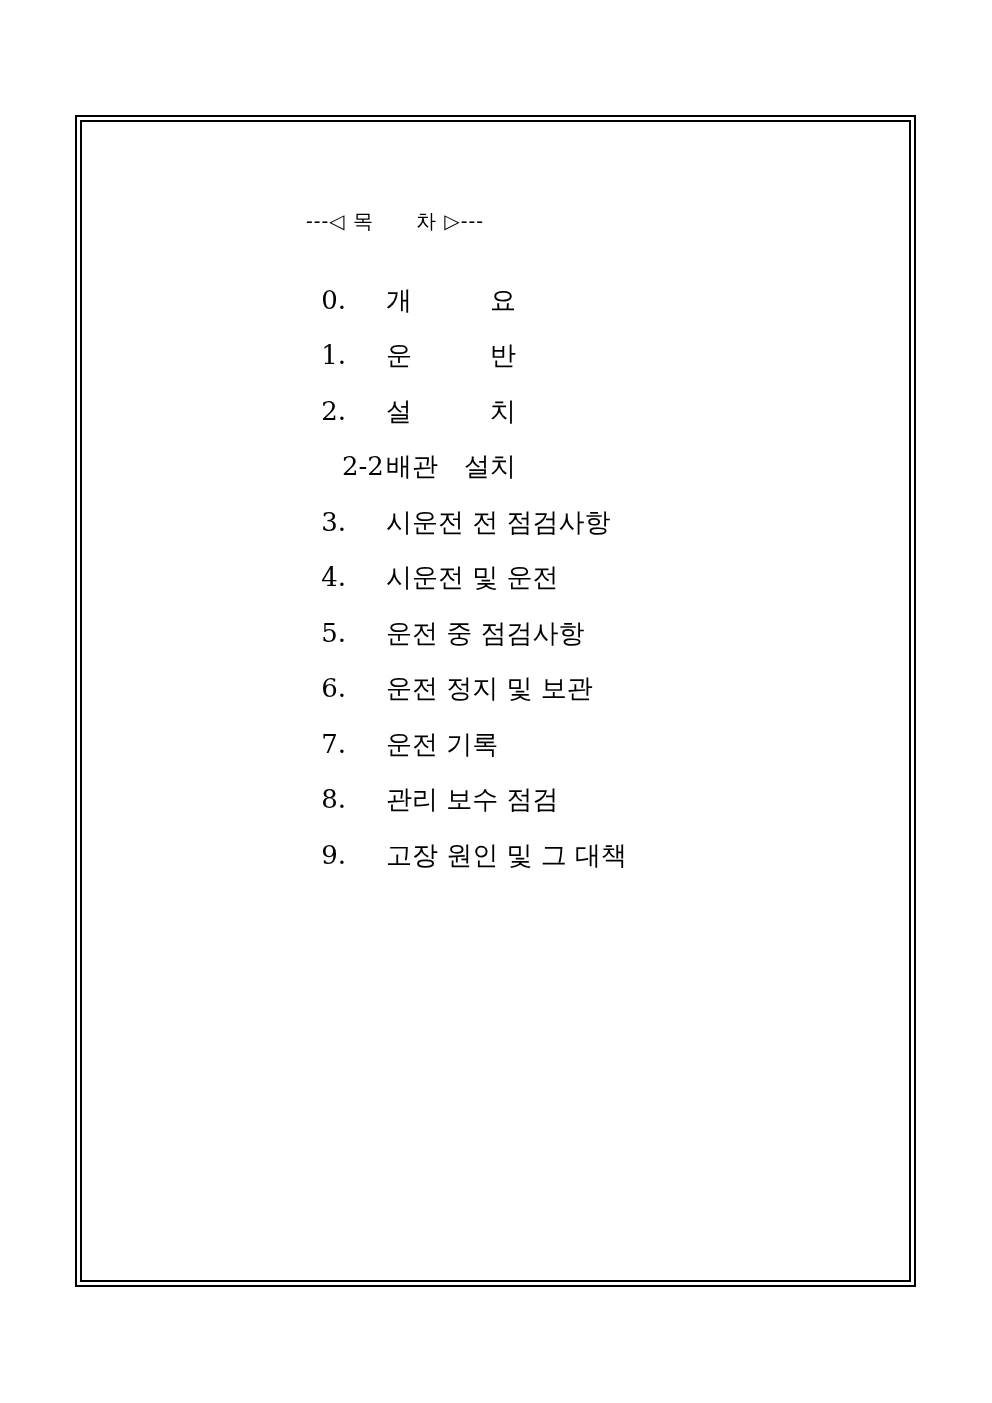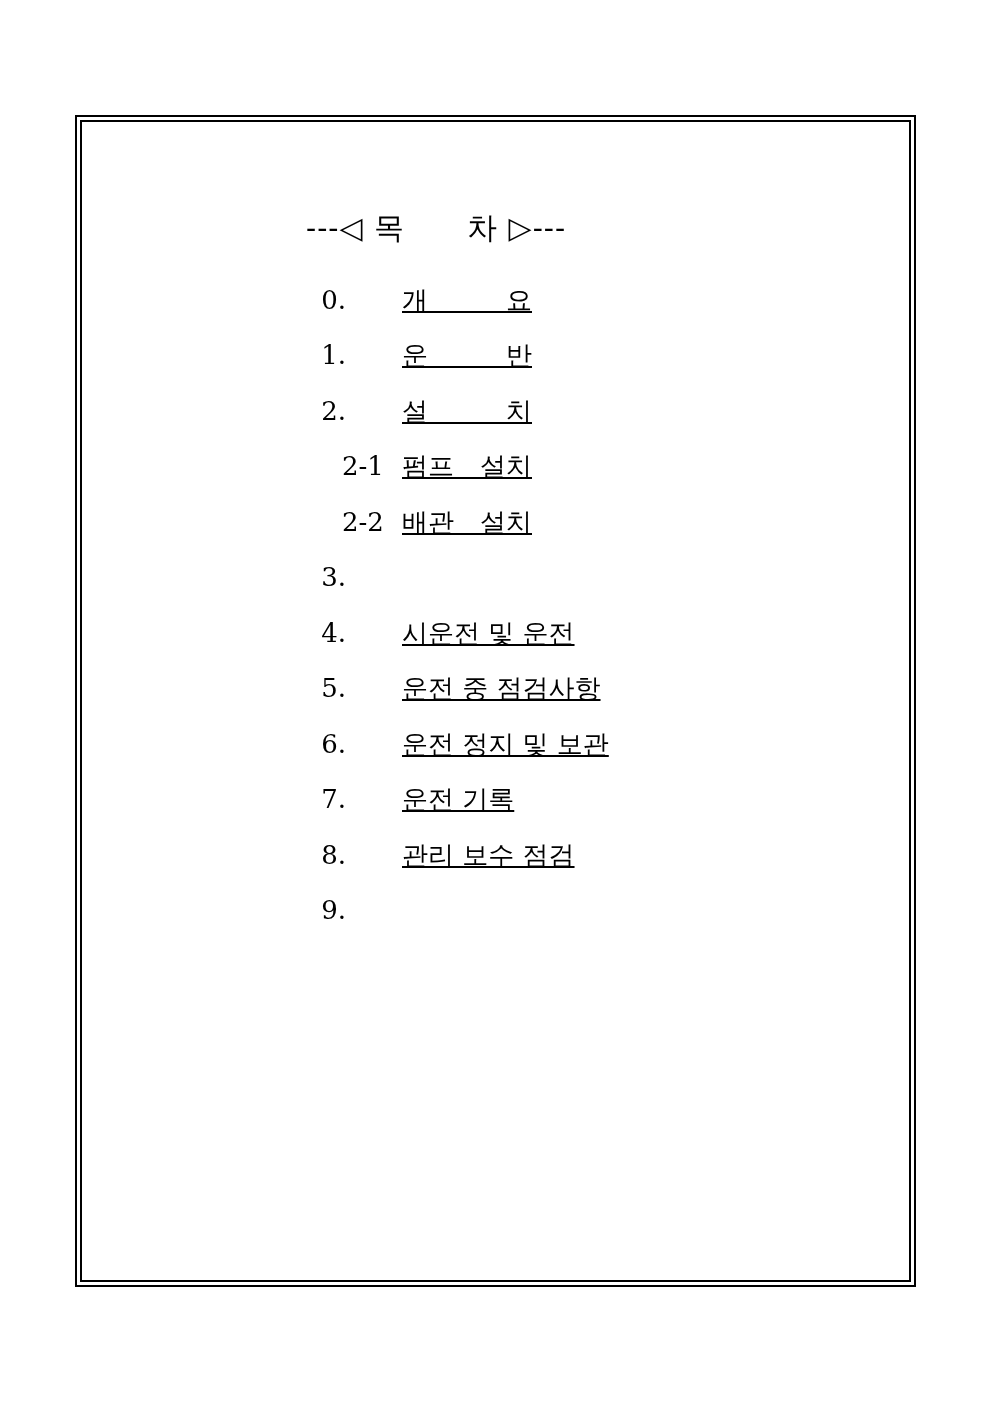--- a/index.html
+++ b/index.html
@@ -30,21 +30,21 @@
     left: 3px;
     top: 3px;
     right: 3px;
     bottom: 3px;
     border: 2px solid #000000;
   }
   .toc-title {
     position: absolute;
     left: 306px;
     top: 208px;
-    font-size: 30px;
+    font-size: 20px;
     letter-spacing: 1px;
     white-space: pre;
   }
   .toc-list {
     position: absolute;
     left: 0;
     top: 272px;
     width: 992px;
   }
   .toc-row {
@@ -62,24 +62,23 @@
     text-align: right;
     white-space: pre;
     flex: 0 0 auto;
     overflow: visible;
   }
   .toc-row.sub .toc-num {
     text-align: left;
     padding-left: 102px;
   }
   .toc-label {
-    margin-left: 56px;
+    margin-left: 40px;
     white-space: pre;
     flex: 0 0 auto;
-    text-decoration: underline;
   }
 </style>
 </head>
 <body>
 
 <div class="page">
   <div class="frame-outer">
     <div class="frame-inner"></div>
   </div>
   <div class="toc-title">---◁ 목　　차 ▷---</div>
@@ -90,29 +89,26 @@
   </div>
       <div class="toc-row">
     <span class="toc-num">1.</span>
     <span class="toc-label">운　　　반</span>
   </div>
       <div class="toc-row">
     <span class="toc-num">2.</span>
     <span class="toc-label">설　　　치</span>
   </div>
       <div class="toc-row sub">
-    <span class="toc-num">2-1</span>
-    <span class="toc-label">펌프　설치</span>
-  </div>
-      <div class="toc-row sub">
     <span class="toc-num">2-2</span>
     <span class="toc-label">배관　설치</span>
   </div>
       <div class="toc-row">
     <span class="toc-num">3.</span>
+    <span class="toc-label">시운전 전 점검사항</span>
   </div>
       <div class="toc-row">
     <span class="toc-num">4.</span>
     <span class="toc-label">시운전 및 운전</span>
   </div>
       <div class="toc-row">
     <span class="toc-num">5.</span>
     <span class="toc-label">운전 중 점검사항</span>
   </div>
       <div class="toc-row">
@@ -122,15 +118,16 @@
       <div class="toc-row">
     <span class="toc-num">7.</span>
     <span class="toc-label">운전 기록</span>
   </div>
       <div class="toc-row">
     <span class="toc-num">8.</span>
     <span class="toc-label">관리 보수 점검</span>
   </div>
       <div class="toc-row">
     <span class="toc-num">9.</span>
+    <span class="toc-label">고장 원인 및 그 대책</span>
   </div>
     </div>
 </div>
 
 </body></html>

